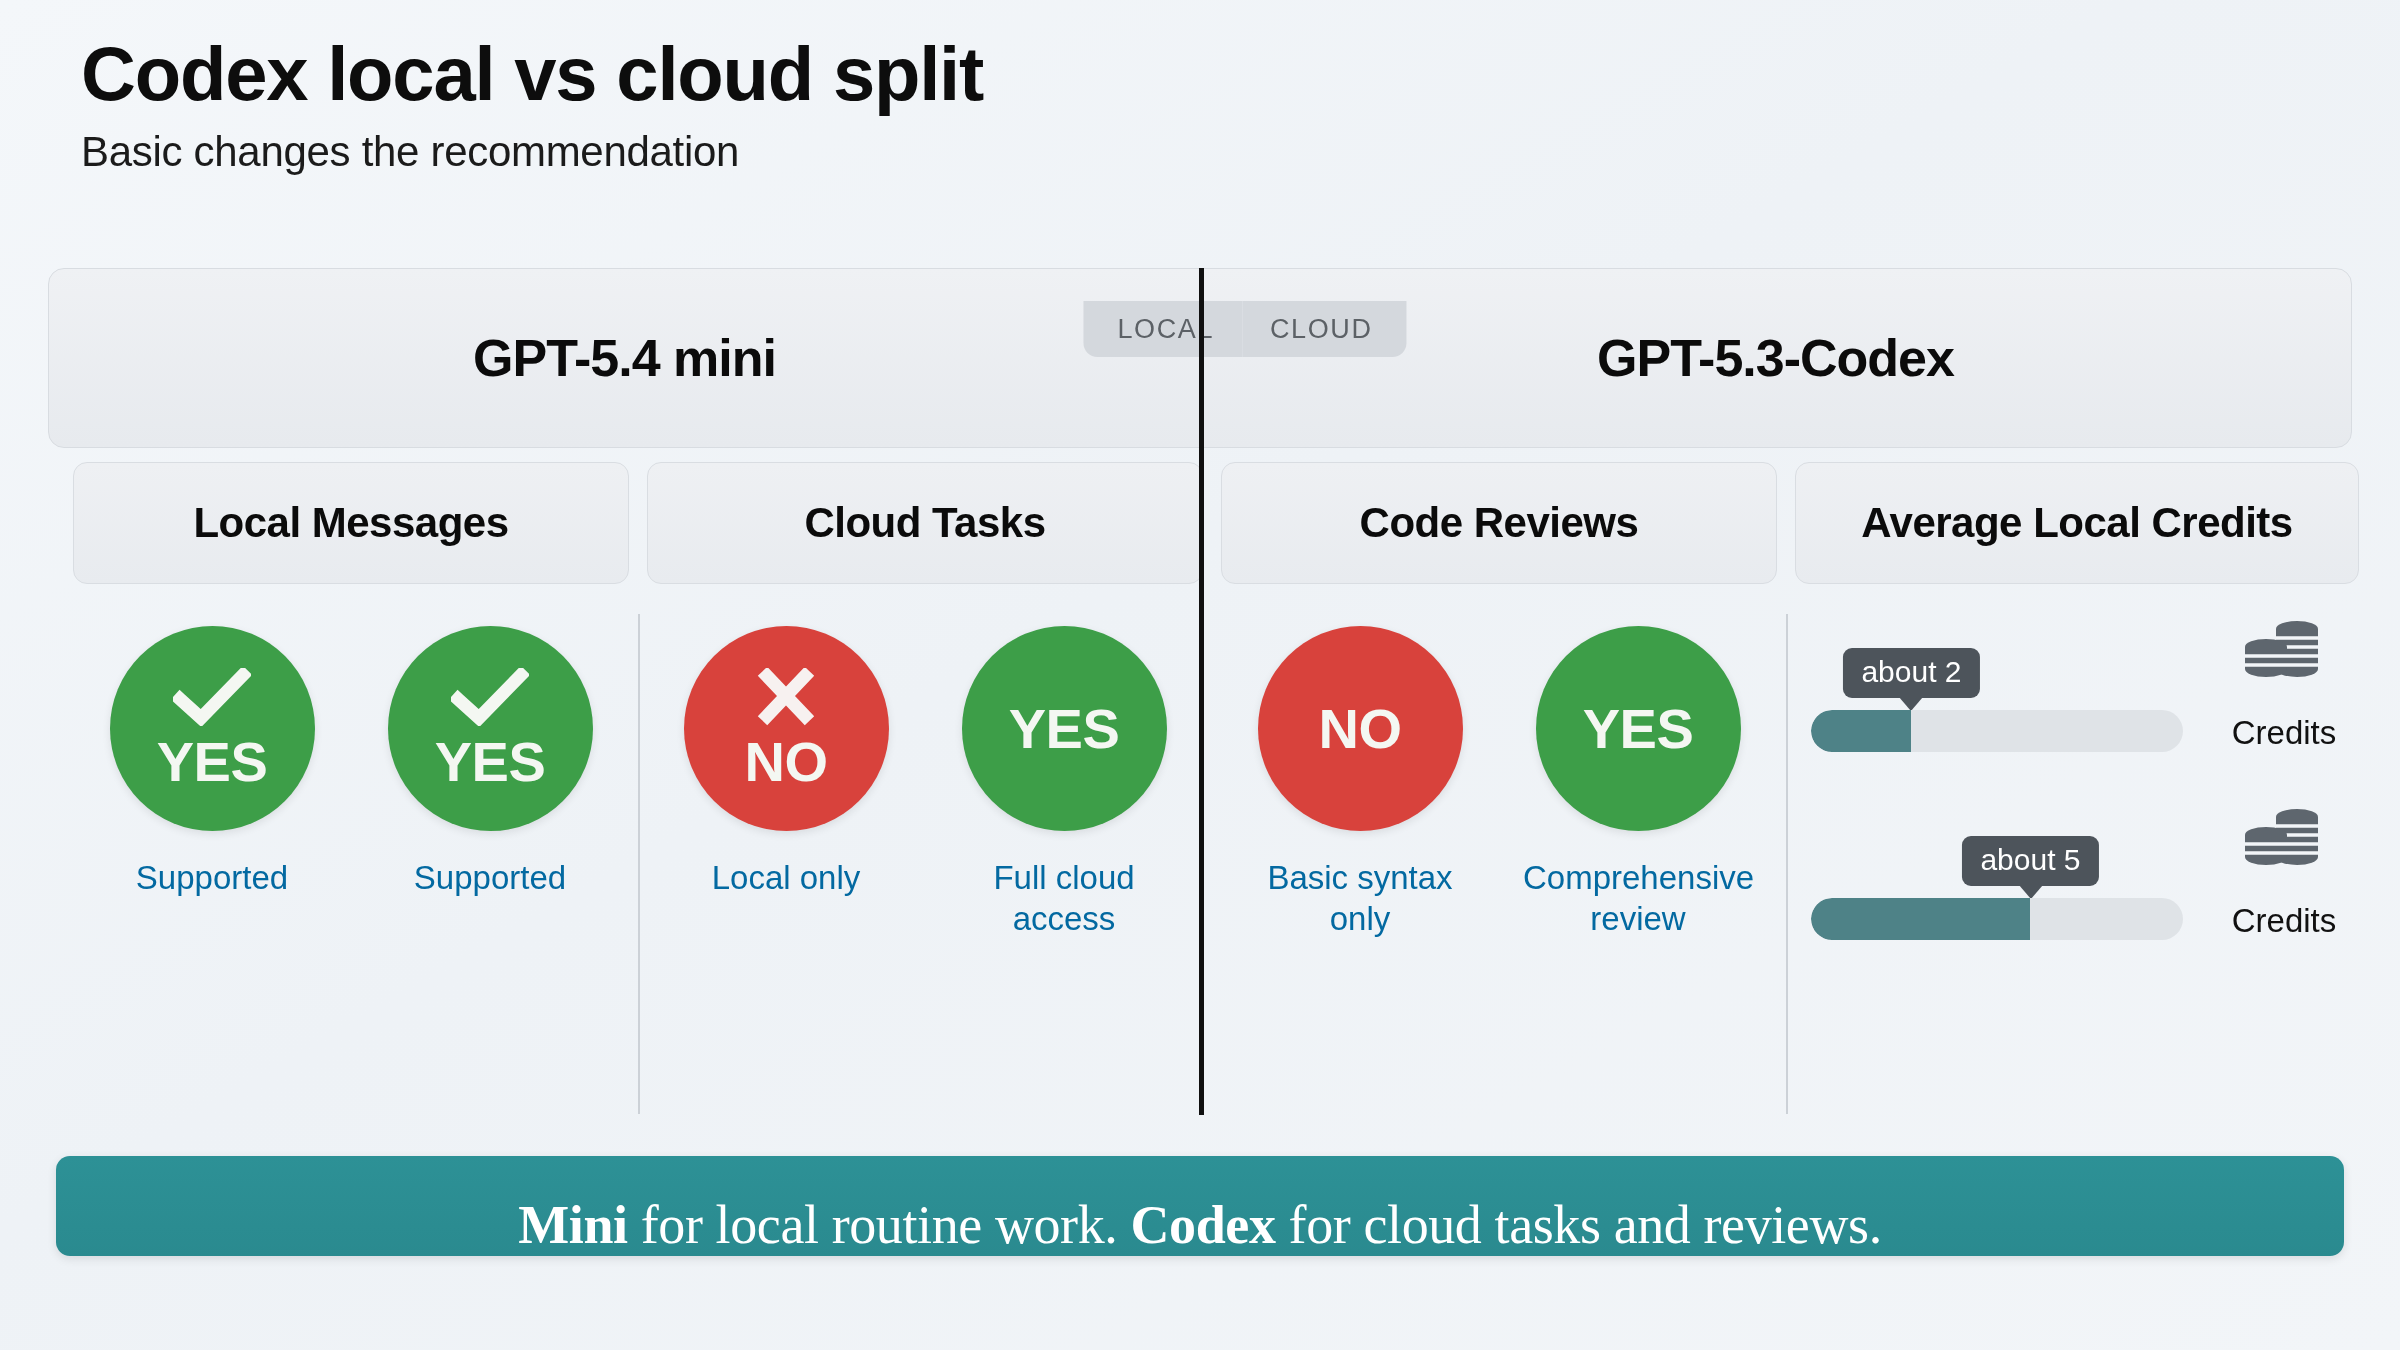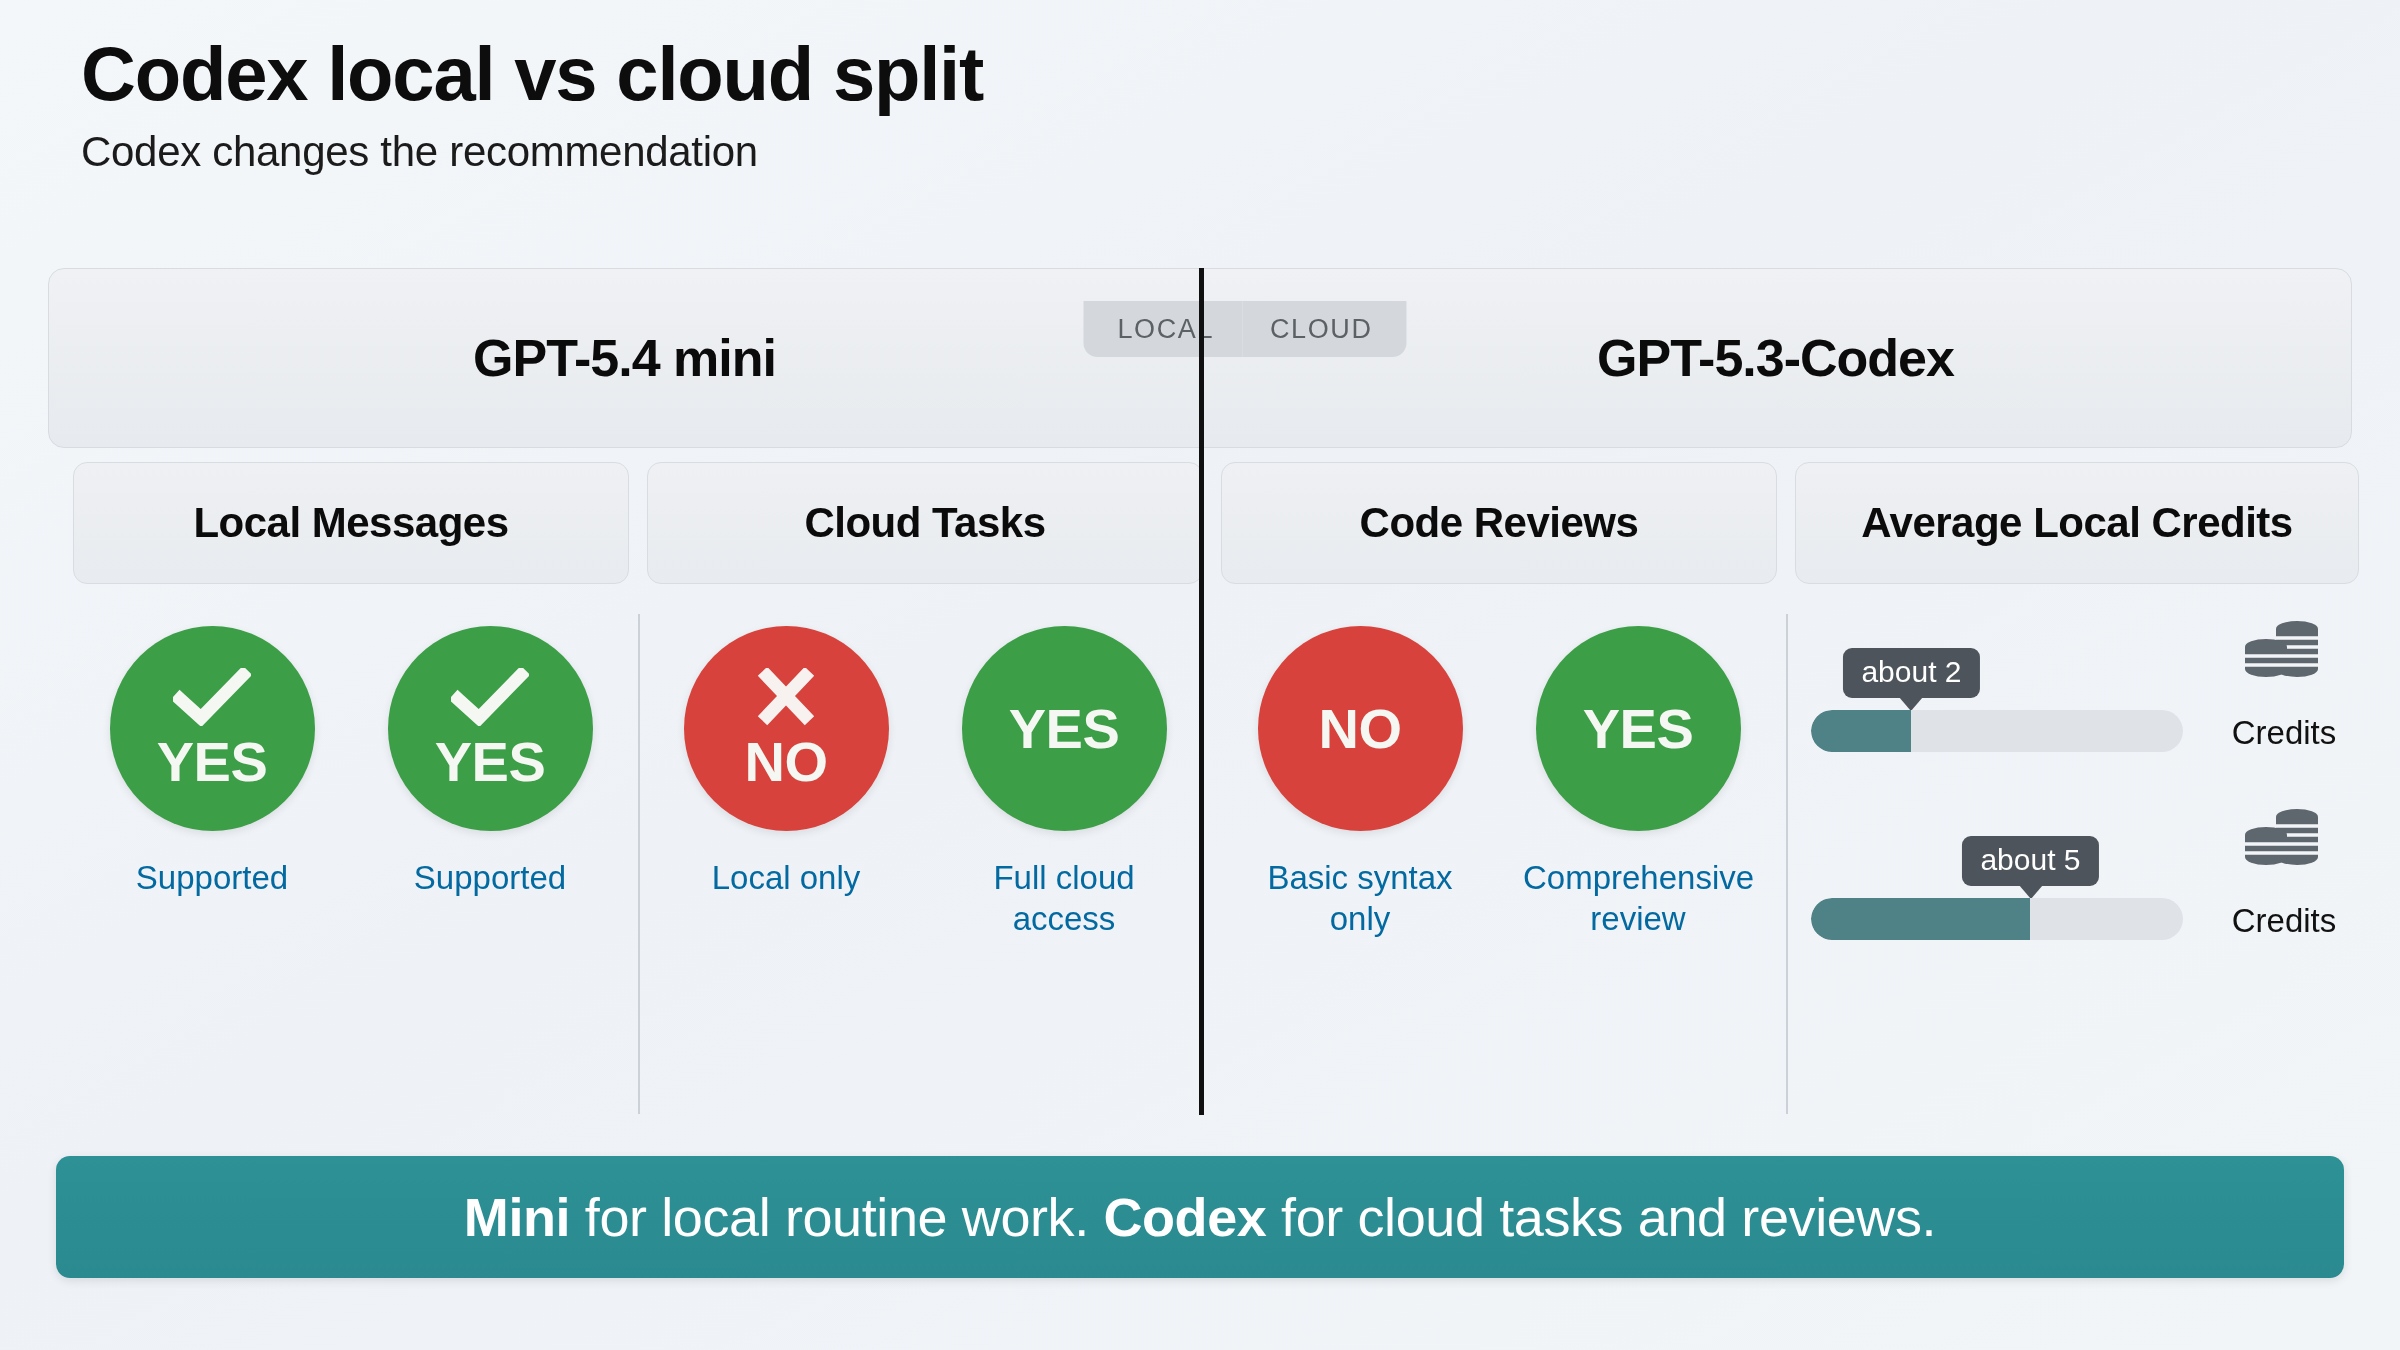--- a/index.html
+++ b/index.html
@@ -262,42 +262,43 @@
     color: #111111;
     margin-top: 16px;
   }
 
   
   .banner {
     position: absolute;
     left: 56px;
     top: 1156px;
     width: 2288px;
-    height: 122px;
+    height: 100px;
     background: linear-gradient(180deg, #2d9196 0%, #2a8a8f 100%);
     border-radius: 14px;
     display: flex;
-    align-items: center;
+    align-items: flex-end;
     justify-content: center;
     box-shadow: 0 3px 10px rgba(0,0,0,0.10);
+    font-family: Liberation Serif, serif;
   }
   .banner-text {
     font-size: 54px;
     color: #ffffff;
     letter-spacing: -0.4px;
     white-space: nowrap;
   }
   .banner-text b { font-weight: bold; }
 </style>
 </head>
 <body>
 
 <div class="title-block">
   <div class="page-title">Codex local vs cloud split</div>
-  <div class="page-subtitle">Codex changes the recommendation</div>
+  <div class="page-subtitle">Basic changes the recommendation</div>
 </div>
 
 <div class="board">
 
   <div class="model-band">
     <div class="model-cell">
       <span class="model-name">GPT-5.4 mini</span>
     </div>
     <div class="model-cell">
       <span class="model-name">GPT-5.3-Codex</span>

